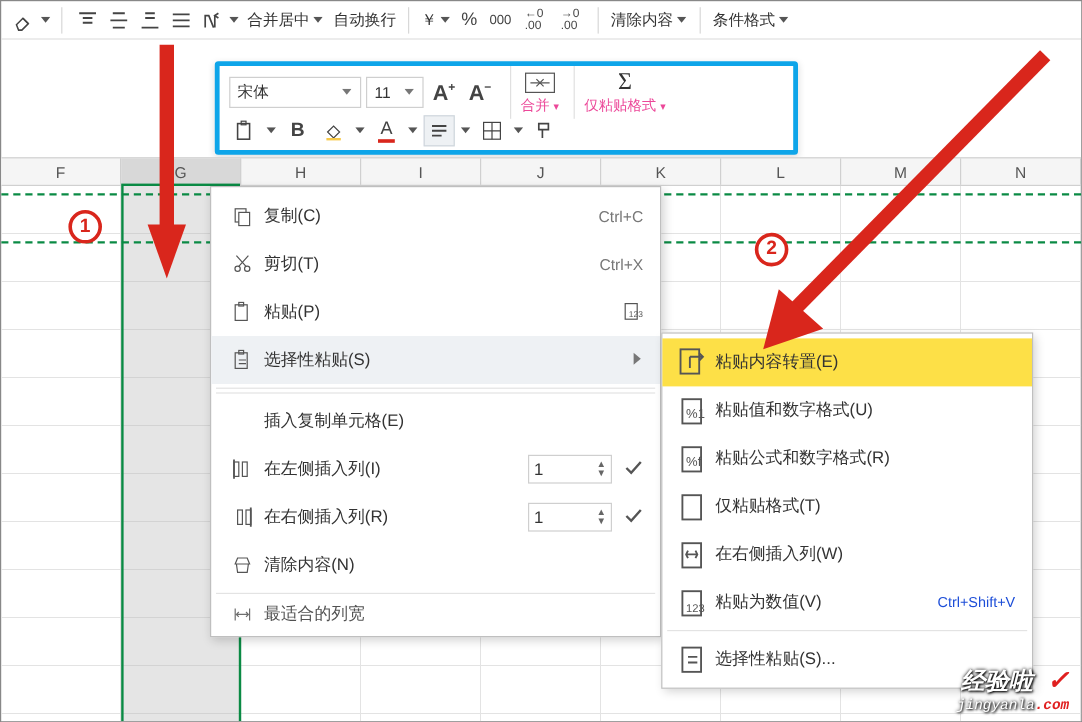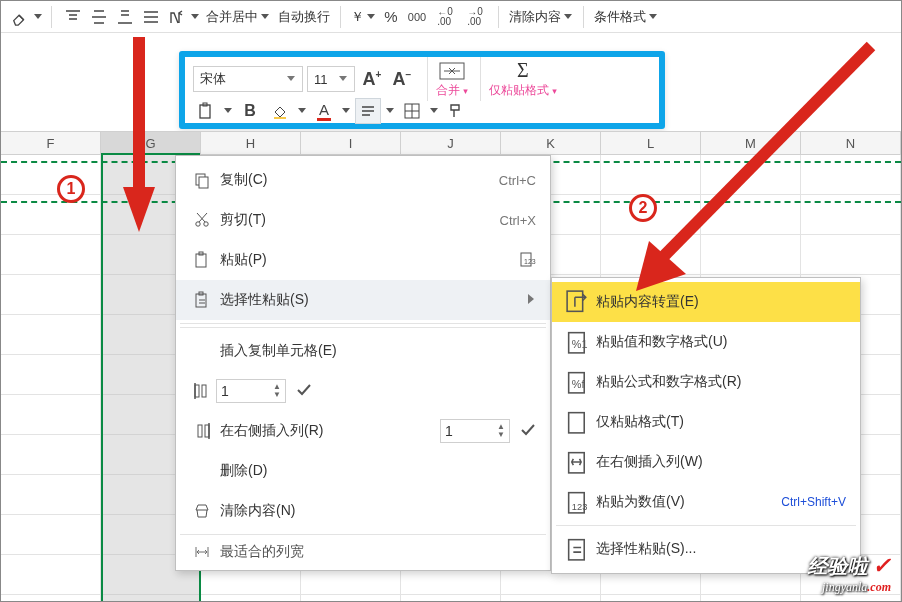--- a/index.html
+++ b/index.html
@@ -46,21 +46,21 @@
     .dd { width: 10px; display:flex; align-items:center; justify-content:center; color:#555;}
     .dd svg{width:8px;height:6px;}
     .lbl-dd { display:flex; align-items:center; font-size:13px; padding:0 2px; color:#333;}
     
     .mini-toolbar {
       position: absolute;
       left: 178px; top: 50px;
       width: 486px;
       height: 78px;
       background: #fff;
-      border: 6px solid #0ea5e9;
+      border: 4px solid #0ea5e9;
       border-radius: 3px;
       box-shadow: 0 2px 6px rgba(0,0,0,.12);
       padding: 6px 8px;
     }
     .mini-row { display:flex; align-items:center; height:32px; }
     .mini-row > * { margin-right: 4px; }
     .combo {
       display:flex; align-items:center; justify-content:space-between;
       border:1px solid #cfcfcf; height:26px; padding:0 6px; background:#fff;
     }
@@ -157,21 +157,21 @@
     .submenu .divider{height:1px;background:#e3e3e3;margin:3px 4px;}
     
     .circ-num{
       position:absolute; width:28px; height:28px; border:3px solid #d9261c; border-radius:50%;
       color:#d9261c; font-weight:bold; display:flex; align-items:center; justify-content:center;
       font-size:16px; background:#fff;
     }
     .arrow-shape{ position:absolute; }
     .watermark{
       position:absolute; right:10px; bottom:6px; text-align:right;
-      font-family: Liberation Serif, serif; color:#fff;
+      font-family: Liberation Mono, monospace; color:#fff;
       text-shadow: 0 0 3px #000, 1px 1px 2px #000;
     }
     .watermark .l1{font-size:20px; font-weight:bold; font-style:italic;}
     .watermark .chk{color:#e02020; font-size:22px; text-shadow:none; font-weight:bold;}
     .watermark .l2{font-size:12px; font-style:italic;}
     .watermark .l2 .com{color:#e02020; text-shadow:none; font-weight:bold;}
   </style>
 </head>
 <body>
 
@@ -461,20 +461,21 @@
     <div class="txt">插入复制单元格(E)</div>
   </div>
   <div class="item">
     <div class="ico">
         <svg viewBox="0 0 18 18">
           <rect x="2" y="3" width="4" height="12" fill="none" stroke="currentColor"></rect>
           <rect x="9" y="3" width="4" height="12" fill="none" stroke="currentColor"></rect>
           <path d="M2 1v16" stroke="currentColor" stroke-width="1.5"></path>
         </svg>
       </div>
+    <div class="txt">在左侧插入列(I)</div>
     <div class="spin">
       <div class="spin-input">
           <span>1</span>
           <div class="spin-btns">
             <span>▲</span>
             <span>▼</span>
           </div>
         </div>
     </div>
     <div class="check"><svg viewBox="0 0 16 14">
@@ -497,24 +498,20 @@
             <span>▲</span>
             <span>▼</span>
           </div>
         </div>
     </div>
     <div class="check"><svg viewBox="0 0 16 14">
           <path d="M2 7l4 4 8-9" fill="none" stroke="currentColor" stroke-width="2"></path>
         </svg></div>
   </div>
   <div class="item">
-    <div class="ico"></div>
-    <div class="txt">删除(D)</div>
-  </div>
-  <div class="item">
     <div class="ico">
         <svg viewBox="0 0 18 18">
           <path d="M5 3h8l2 5H3zM4 8l1 7h8l1-7" fill="none" stroke="currentColor"></path>
         </svg>
       </div>
     <div class="txt">清除内容(N)</div>
   </div>
   <div class="divider"></div>
   <div class="item" style="height:28px;opacity:.85">
     <div class="ico">

